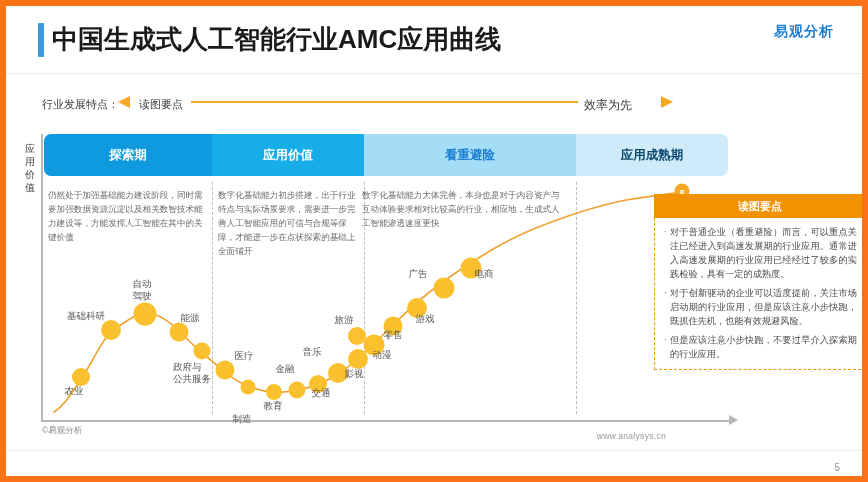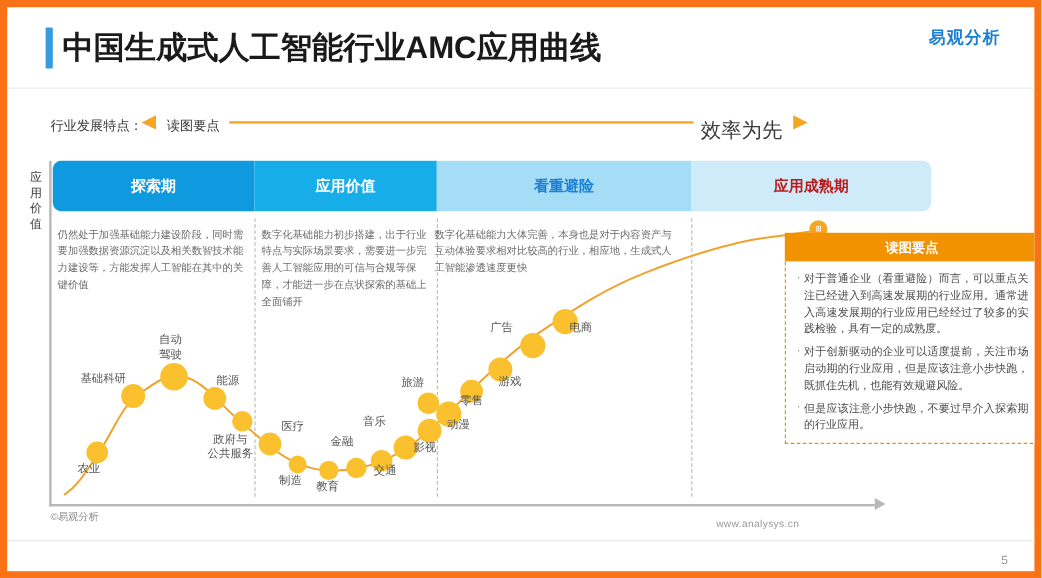--- a/index.html
+++ b/index.html
@@ -70,39 +70,39 @@
     left: 655px;
     border-top: 6px solid transparent; border-bottom: 6px solid transparent;
     border-left: 12px solid #f5a623;
   }
   #char-left-text {
     position: absolute; left: 133px; top: 3px;
     font-size: 11px; color: #3a3a3a; white-space: nowrap;
   }
   #char-right-text {
     position: absolute; left: 578px; top: 3px;
-    font-size: 17px; color: #3a3a3a; white-space: nowrap;
+    font-size: 12px; color: #3a3a3a; white-space: nowrap;
   }
   #char-line {
     position: absolute; left: 185px; top: 7px; width: 387px; height: 2px;
     background: #f5a623;
   }
 
   
   #stage-row { position: absolute; left: 38px; top: 128px; width: 700px; height: 42px; }
   .stage-bar {
     position: absolute; top: 0; height: 42px;
     display: flex; align-items: center; justify-content: center;
     font-size: 12.5px; font-weight: bold; color: #ffffff;
   }
   .stage-bar.s0 { left: 0px;   width: 168px; background: #0f9ae0;
                   border-top-left-radius: 7px; border-bottom-left-radius: 7px; }
   .stage-bar.s1 { left: 168px; width: 152px; background: #17ade8; }
   .stage-bar.s2 { left: 320px; width: 212px; background: #a6ddf6; color:#1b7fd4; }
-  .stage-bar.s3 { left: 532px; width: 200px; background: #cfeaf9; color:#b91c1c;
+  .stage-bar.s3 { left: 532px; width: 152px; background: #cfeaf9; color:#0c4a6e;
                   border-top-right-radius: 7px; border-bottom-right-radius: 7px; }
 
   
   #y-axis-line {
     position: absolute; left: 35px; top: 128px; width: 2px; height: 288px;
     background: #b8b8b8;
   }
   #y-axis-label {
     position: absolute; left: 17px; top: 136px;
     width: 14px;
@@ -148,21 +148,21 @@
   .node {
     position: absolute;
     background: #fbc02d;
     border-radius: 50%;
     transform: translate(-50%, -50%);
   }
   .node-label {
     position: absolute;
     font-size: 9.5px; color: #555555; line-height: 12px;
     white-space: pre; transform: translate(-50%, 0);
-    text-align: center;
+    text-align: left;
   }
 
   
   #endpoint {
     position: absolute; left: 676px; top: 185px;
     width: 15px; height: 15px; border-radius: 50%;
     background: #f5a623;
     transform: translate(-50%, -50%);
     display: flex; align-items: center; justify-content: center;
     color: #ffffff; font-size: 6px; font-weight: bold;
@@ -278,21 +278,21 @@
       <div class="node-label" style="left: 136px; top: 272px;">自动
 驾驶</div>
       <div class="node" style="left: 173px; top: 326px; width: 19px; height: 19px;"></div>
       <div class="node-label" style="left: 184px; top: 306px;">能源</div>
       <div class="node" style="left: 196px; top: 345px; width: 17px; height: 17px;"></div>
       <div class="node-label" style="left: 186px; top: 355px;">政府与
 公共服务</div>
       <div class="node" style="left: 219px; top: 364px; width: 19px; height: 19px;"></div>
       <div class="node-label" style="left: 238px; top: 344px;">医疗</div>
       <div class="node" style="left: 242px; top: 381px; width: 15px; height: 15px;"></div>
-      <div class="node-label" style="left: 236px; top: 389px;">制造</div>
+      <div class="node-label" style="left: 236px; top: 407px;">制造</div>
       <div class="node" style="left: 268px; top: 386px; width: 16px; height: 16px;"></div>
       <div class="node-label" style="left: 267px; top: 394px;">教育</div>
       <div class="node" style="left: 291px; top: 384px; width: 17px; height: 17px;"></div>
       <div class="node-label" style="left: 279px; top: 357px;">金融</div>
       <div class="node" style="left: 312px; top: 378px; width: 18px; height: 18px;"></div>
       <div class="node-label" style="left: 315px; top: 381px;">交通</div>
       <div class="node" style="left: 332px; top: 367px; width: 20px; height: 20px;"></div>
       <div class="node-label" style="left: 306px; top: 340px;">音乐</div>
       <div class="node" style="left: 352px; top: 353px; width: 20px; height: 20px;"></div>
       <div class="node-label" style="left: 348px; top: 362px;">影视</div>

